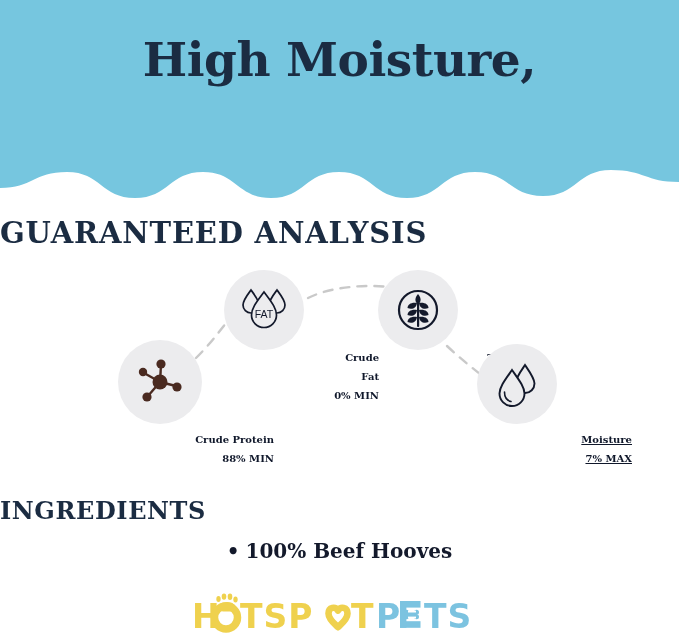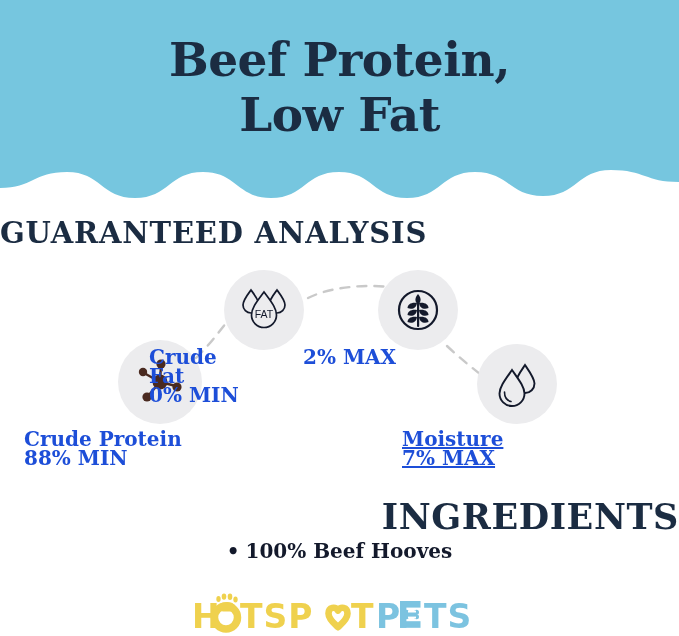--- a/index.html
+++ b/index.html
@@ -50,25 +50,25 @@
 
   .node{ position:absolute; }
   .bubble{
     position:absolute;
     border-radius:50%;
     background:#ececee;
     display:flex; align-items:center; justify-content:center;
   }
   .node-label{
     position:absolute;
-    text-align:left;
-    color:#1d4ed8;
-    font-family:"DejaVu Serif", serif;
-    font-weight:bold;
-    font-size:20px;
+    text-align:right;
+    color:#0f172a;
+    font-family:"DejaVu Serif", serif;
+    font-weight:bold;
+    font-size:10px;
     line-height:19px;
     white-space:nowrap;
   }
   .node-label .val{ display:block; }
 
   
   #n-protein .bubble{ left:118px; top:78px; width:84px; height:84px; }
   #n-protein .node-label{ left:24px; top:168px; width:250px; }
 
   #n-fat .bubble{ left:224px; top:8px; width:80px; height:80px; }
@@ -76,25 +76,25 @@
 
   #n-fiber .bubble{ left:378px; top:8px; width:80px; height:80px; }
   #n-fiber .node-label{ left:303px; top:86px; width:230px; }
 
   #n-moisture .bubble{ left:477px; top:82px; width:80px; height:80px; }
   #n-moisture .node-label{ left:402px; top:168px; width:230px;text-decoration:underline; }
 
   
   .ing-heading{
     position:absolute; left:0; top:496px; width:679px;
-    text-align:right;
+    text-align:left;
     color:#1b2c42;
     font-family:"DejaVu Serif", serif;
     font-weight:bold;
-    font-size:35px;
+    font-size:24px;
     letter-spacing:0.6px;
   }
   .ing-list{
     position:absolute; left:0; top:538px; width:679px;
     text-align:center;
     color:#13192b;
     font-family:"DejaVu Serif", serif;
     font-weight:bold;
     font-size:20px;
     list-style:none;
@@ -119,22 +119,21 @@
          C 509,196 509,172 475,172
          C 441,172 441,198 407,198
          C 373,198 373,172 339,172
          C 305,172 305,198 271,198
          C 237,198 237,172 203,172
          C 169,172 169,198 135,198
          C 101,198 101,172 67,172
          C 33,172 33,188 0,188 Z"></path>
   </svg>
   <div class="hero-title">
-    <span>Beef Protein,</span>
-    <span class="l2">Low Fat</span>
+    <span>High Moisture,</span>
   </div>
 </div>
 
 <div class="ga-heading">GUARANTEED ANALYSIS</div>
 
 <div class="diagram">
 
   <svg class="connectors" viewBox="0 0 679 215">
     <path d="M196,96 C 218,74 222,64 236,50" stroke="#c9c9c9" stroke-width="2.4" fill="none" stroke-dasharray="9 8" stroke-linecap="round"></path>
     <path d="M308,36 C 340,20 400,20 432,36" stroke="#c9c9c9" stroke-width="2.4" fill="none" stroke-dasharray="9 8" stroke-linecap="round"></path>

